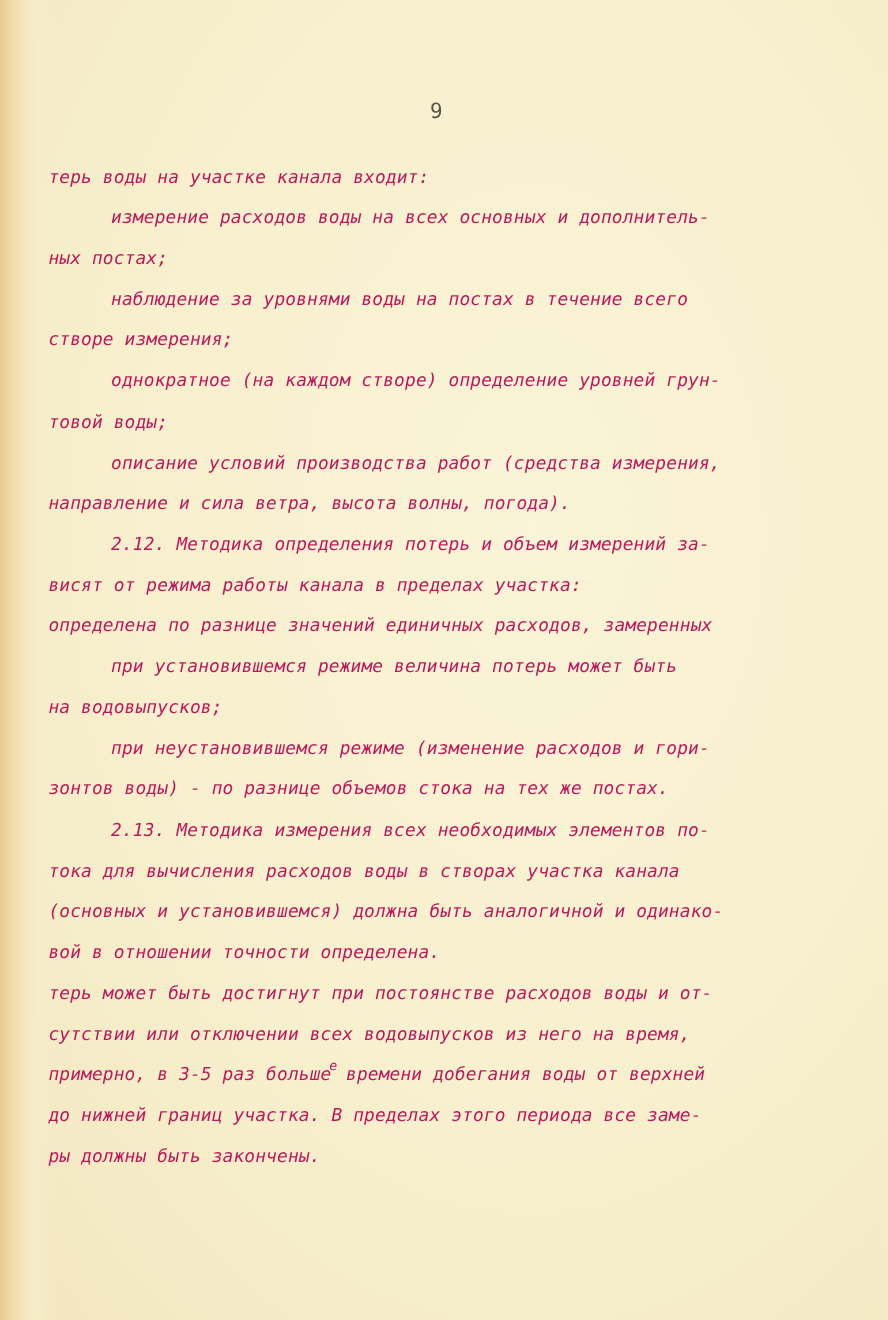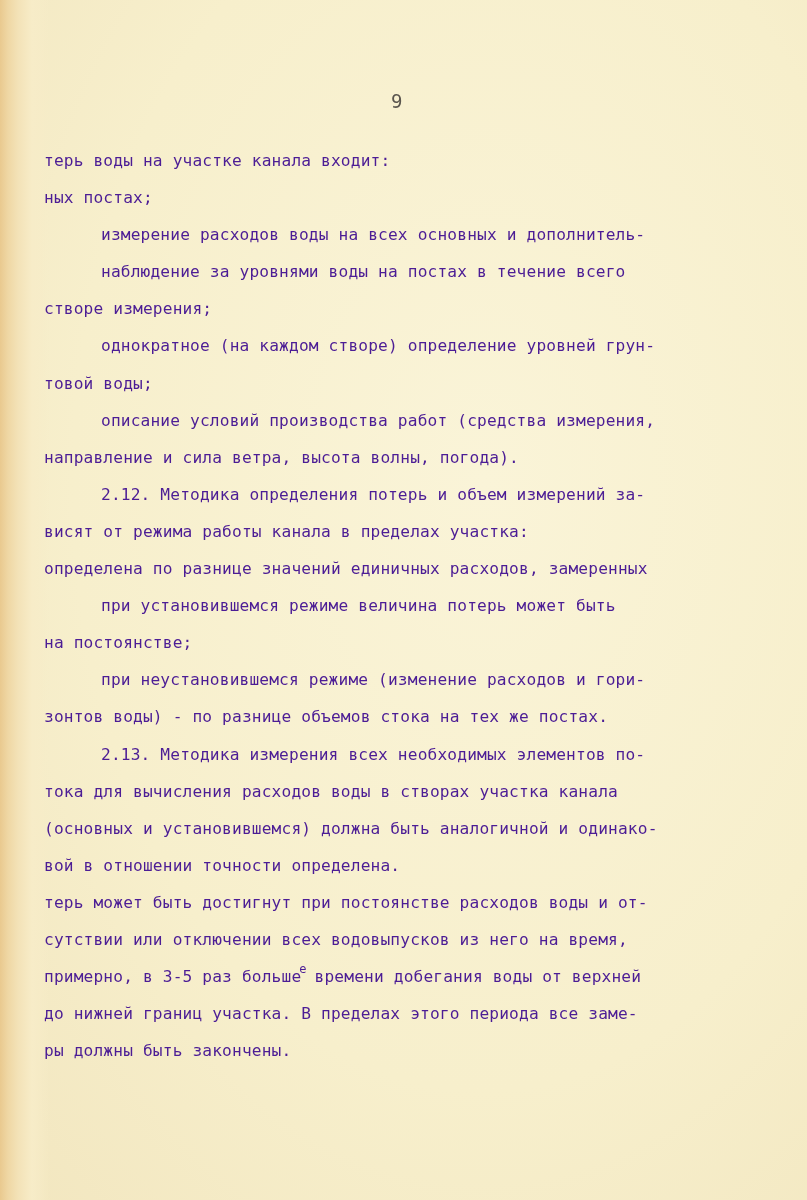--- a/index.html
+++ b/index.html
@@ -30,53 +30,54 @@
       top: 142px;
       left: 44px;
       width: 720px;
     }
     .line {
       height: 37.1px;
       line-height: 37.1px;
       font-size: 16.2px;
       letter-spacing: 0.15px;
       white-space: pre;
-      color: #4c1d95;
+      color: #be185d;
+      font-style: italic;
     }
     .indent {
       padding-left: 57px;
     }
     .sup {
       position: relative;
       top: -9px;
       font-size: 12px;
       margin-left: -2px;
       margin-right: -2px;
     }
   </style>
 </head>
 <body>
 
 <div class="page-number">9</div>
 
 <div class="text-block">
   <div class="line">терь воды на участке канала входит:</div>
+  <div class="line indent">измерение расходов воды на всех основных и дополнитель-</div>
   <div class="line">ных постах;</div>
-  <div class="line indent">измерение расходов воды на всех основных и дополнитель-</div>
   <div class="line indent">наблюдение за уровнями воды на постах в течение всего</div>
   <div class="line">створе измерения;</div>
   <div class="line indent">однократное (на каждом створе) определение уровней грун-</div>
   <div class="line">товой воды;</div>
   <div class="line indent">описание условий производства работ (средства измерения,</div>
   <div class="line">направление и сила ветра, высота волны, погода).</div>
   <div class="line indent">2.12. Методика определения потерь и объем измерений за-</div>
   <div class="line">висят от режима работы канала в пределах участка:</div>
   <div class="line">определена по разнице значений единичных расходов, замеренных</div>
   <div class="line indent">при установившемся режиме величина потерь может быть</div>
-  <div class="line">на постоянстве;</div>
+  <div class="line">на водовыпусков;</div>
   <div class="line indent">при неустановившемся режиме (изменение расходов и гори-</div>
   <div class="line">зонтов воды) - по разнице объемов стока на тех же постах.</div>
   <div class="line indent">2.13. Методика измерения всех необходимых элементов по-</div>
   <div class="line">тока для вычисления расходов воды в створах участка канала</div>
   <div class="line">(основных и установившемся) должна быть аналогичной и одинако-</div>
   <div class="line">вой в отношении точности определена.</div>
   <div class="line">терь может быть достигнут при постоянстве расходов воды и от-</div>
   <div class="line">сутствии или отключении всех водовыпусков из него на время,</div>
   <div class="line"><span>примерно, в 3-5 раз больше</span><span class="sup">е</span><span> времени добегания воды от верхней</span></div>
   <div class="line">до нижней границ участка. В пределах этого периода все заме-</div>

